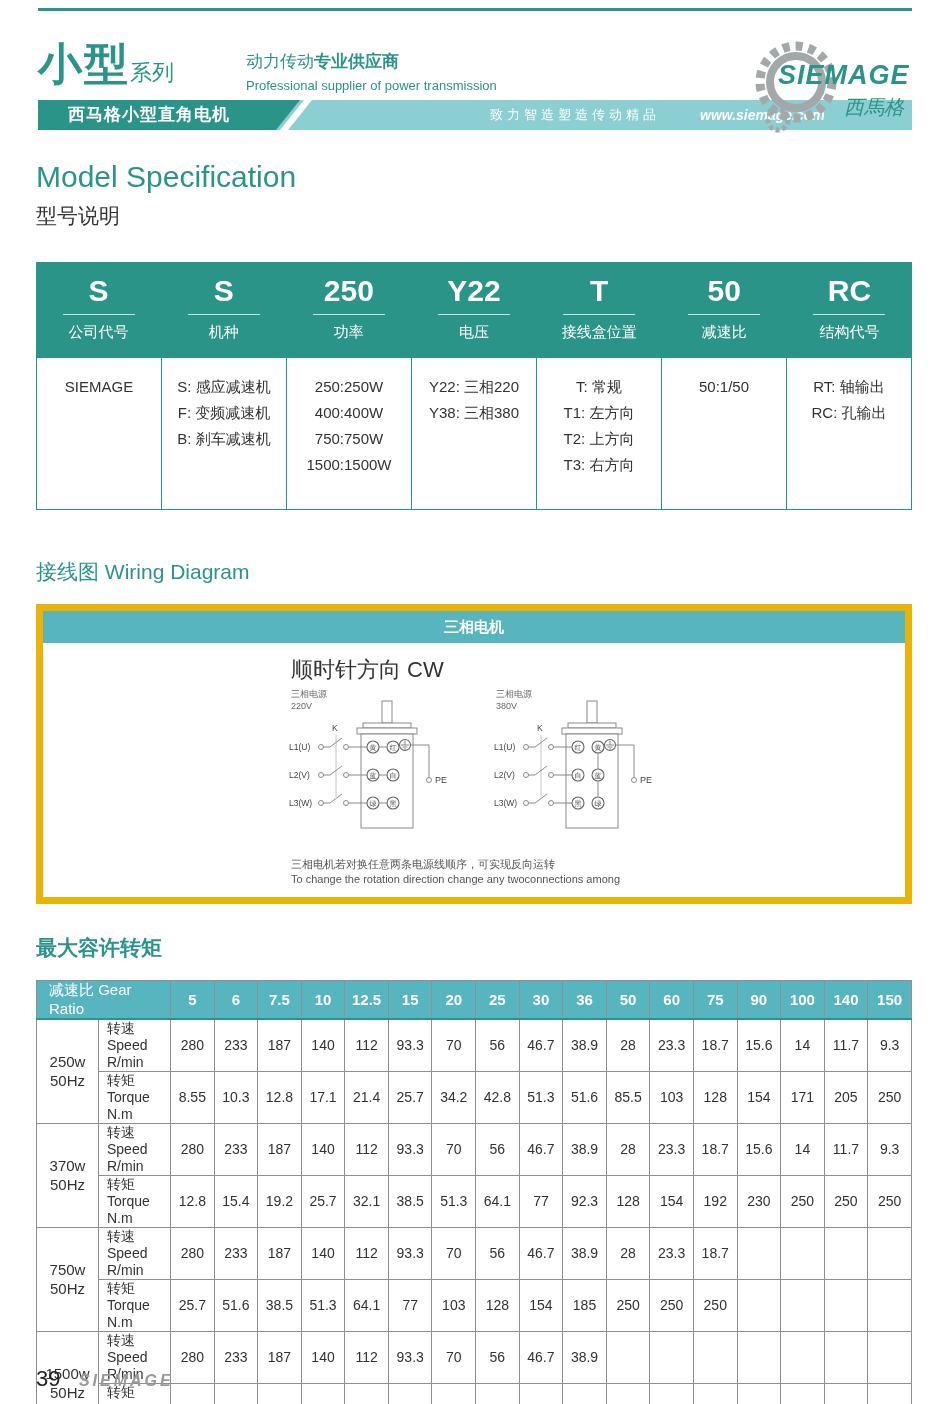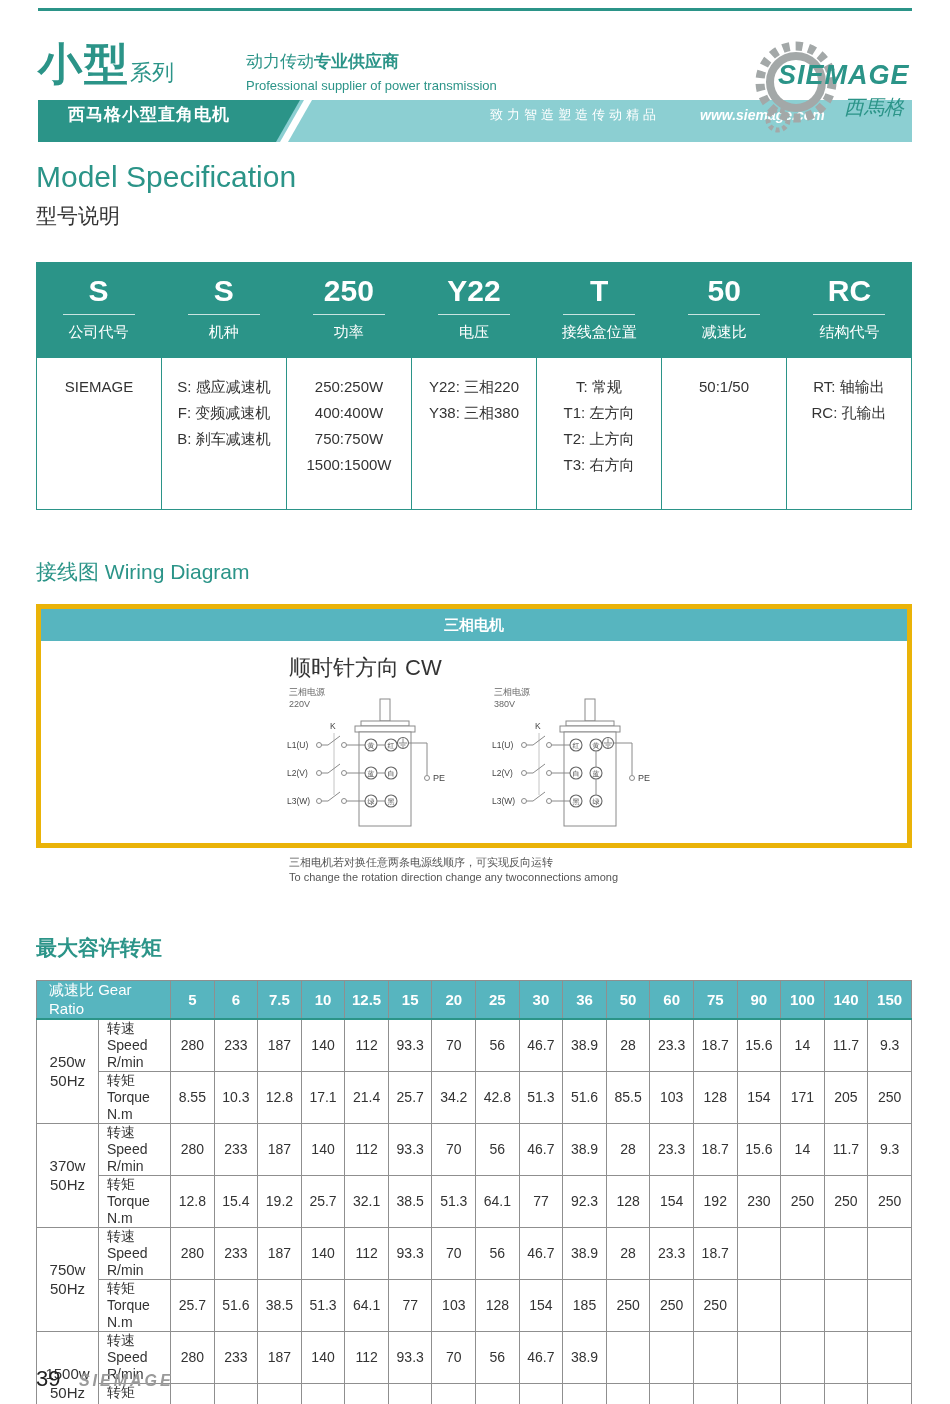--- a/index.html
+++ b/index.html
@@ -17,21 +17,21 @@
   .top-rule{position:absolute;left:38px;right:38px;top:8px;height:3px;background:var(--teal);}
 
   
   .brand-series{position:absolute;left:38px;top:42px;display:flex;align-items:flex-end;color:var(--teal);}
   .series-big{font-size:44px;font-weight:bold;letter-spacing:2px;line-height:1;}
   .series-small{font-size:22px;line-height:1.2;}
   .slogan{position:absolute;left:246px;top:50px;color:var(--teal);}
   .slogan-cn{font-size:17px;}
   .slogan-cn .b{font-weight:bold;}
   .slogan-en{font-size:13px;margin-top:5px;}
-  .banner{position:absolute;left:38px;right:38px;top:100px;height:42px;background:var(--teal-light);z-index:1;}
+  .banner{position:absolute;left:38px;right:38px;top:100px;height:30px;background:var(--teal-light);z-index:1;}
   .banner-dark{position:absolute;inset:0;background:var(--teal);clip-path:polygon(0 0,262px 0,238px 100%,0 100%);}
   .banner-stripe{position:absolute;inset:0;background:#fff;clip-path:polygon(266px 0,274px 0,250px 100%,242px 100%);}
   .banner-left-text{position:absolute;left:30px;top:0;line-height:30px;color:#fff;font-weight:bold;font-size:17px;letter-spacing:1px;z-index:2;}
   .banner-middle{position:absolute;left:452px;top:0;line-height:30px;color:#fff;font-size:13px;letter-spacing:4px;}
   .banner-url{position:absolute;left:662px;top:0;line-height:30px;color:#fff;font-weight:bold;font-style:italic;font-size:14px;}
   .logo{position:absolute;right:28px;top:36px;width:170px;height:102px;z-index:3;}
   .logo-gear{position:absolute;left:-4px;top:-2px;}
   .logo-name{position:absolute;left:26px;top:24px;font-size:27px;font-weight:bold;font-style:italic;color:var(--teal);letter-spacing:1px;}
   .logo-cn{position:absolute;left:92px;top:58px;font-size:20px;font-style:italic;color:var(--teal);}
 
@@ -45,21 +45,21 @@
   .mt-hcell{flex:1;text-align:center;color:#fff;padding-top:12px;}
   .mt-code{font-size:30px;font-weight:bold;line-height:1.1;}
   .mt-rule{width:72px;height:1px;background:rgba(255,255,255,.75);margin:7px auto 8px;}
   .mt-label{font-size:15px;}
   .mt-body{display:flex;border:1px solid var(--teal);border-top:none;height:152px;background:#fff;}
   .mt-bcell{flex:1;border-right:1px solid var(--teal);text-align:center;padding-top:16px;font-size:15px;color:#333;line-height:26px;}
   .mt-bcell:last-child{border-right:none;}
 
   
   .wiring-title{position:absolute;left:36px;top:558px;font-size:21px;font-weight:normal;color:var(--teal);}
-  .wiring-box{position:absolute;left:36px;top:604px;width:876px;height:244px;border:5px solid #eab308;background:#fff;}
+  .wiring-box{position:absolute;left:36px;top:604px;width:876px;height:300px;border:7px solid #eab308;background:#fff;}
   .wiring-head{height:32px;background:var(--teal-mid);color:#fff;text-align:center;line-height:32px;font-size:15px;font-weight:bold;}
   .wiring-body{position:relative;height:266px;}
   .cw-label{position:absolute;left:248px;top:12px;font-size:22px;color:#333;}
   .wd-left{position:absolute;left:246px;top:42px;}
   .wd-right{position:absolute;left:451px;top:42px;}
   .wiring-note{position:absolute;left:248px;top:214px;font-size:11px;color:#555;line-height:15px;}
   .wr{fill:#fff;stroke:#8a8a8a;stroke-width:1;}
   .wline{stroke:#8a8a8a;stroke-width:1;fill:none;}
   .wk{stroke:#b5b5b5;stroke-width:0.8;}
   .wo{fill:#fff;stroke:#8a8a8a;stroke-width:1;}

